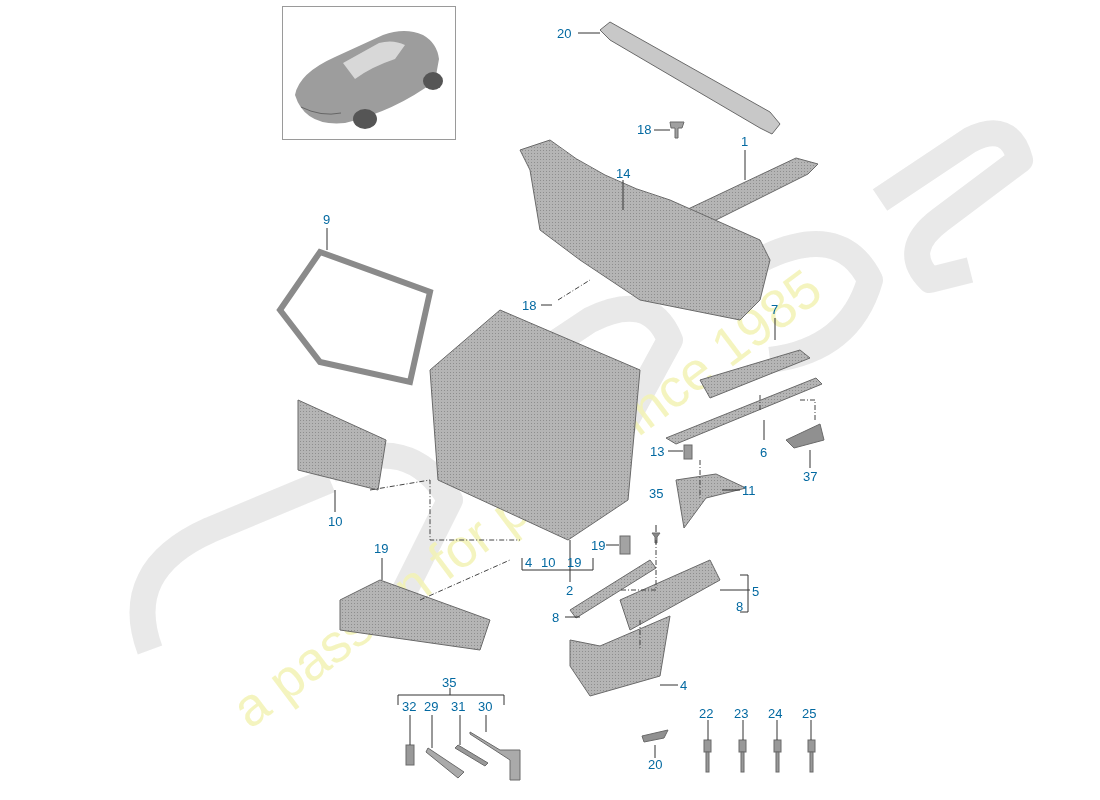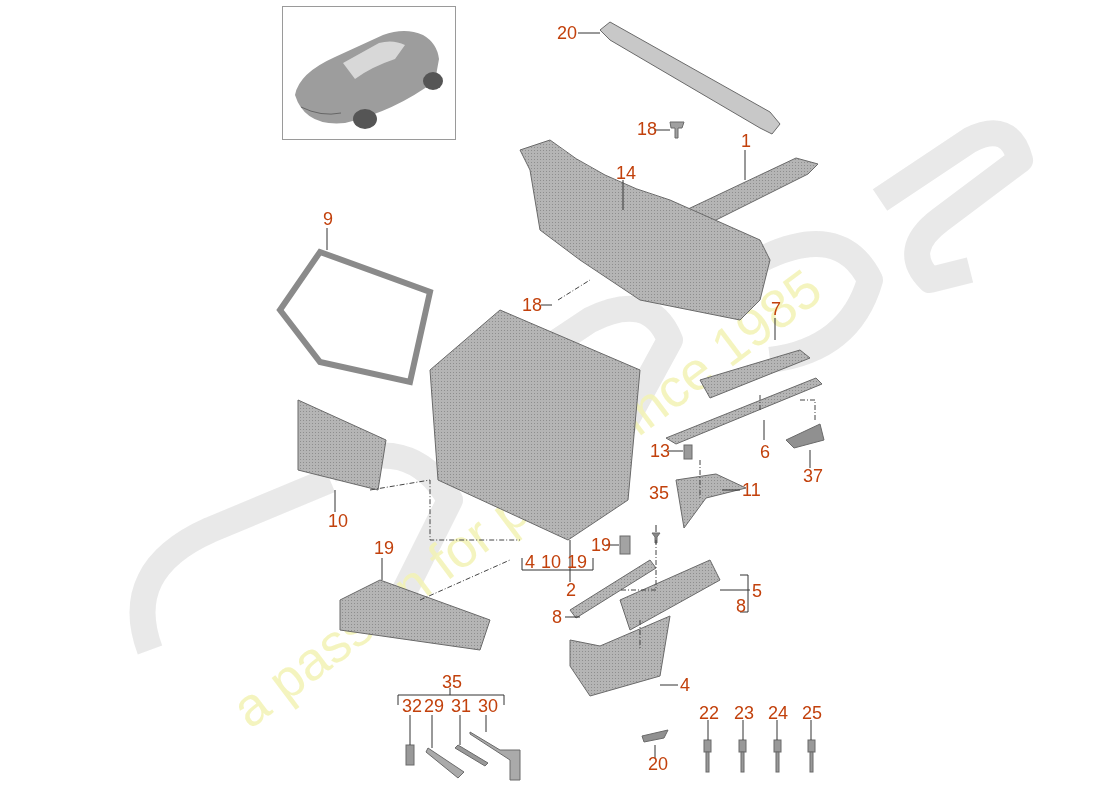--- a/index.html
+++ b/index.html
@@ -1,20 +1,20 @@
 <!DOCTYPE html>
 <html><head>
 <meta charset="utf-8">
 <style>
   html, body { margin:0; padding:0; background:#ffffff; }
   body { width:1100px; height:800px; position:relative; overflow:hidden;
          font-family:"Liberation Sans", sans-serif; color:#1a1a1a; }
   .canvas { position:absolute; left:0; top:0; width:1100px; height:800px; }
   .wm { position:absolute; left:0; top:0; width:1100px; height:800px; pointer-events:none; }
-  .callout { position:absolute; font-size:18px; line-height:13px; color:#c2410c; white-space:nowrap; }
+  .callout { position:absolute; font-size:13px; line-height:13px; color:#0369a1; white-space:nowrap; }
   .thumb { position:absolute; left:282px; top:6px; width:172px; height:132px;
            border:1px solid #9a9a9a; background:#fff; }
   svg text { font-family:"Liberation Sans", sans-serif; }
 </style>
 </head>
 <body>
 
 <div class="canvas">
 
   <svg class="wm" viewBox="0 0 1100 800">

